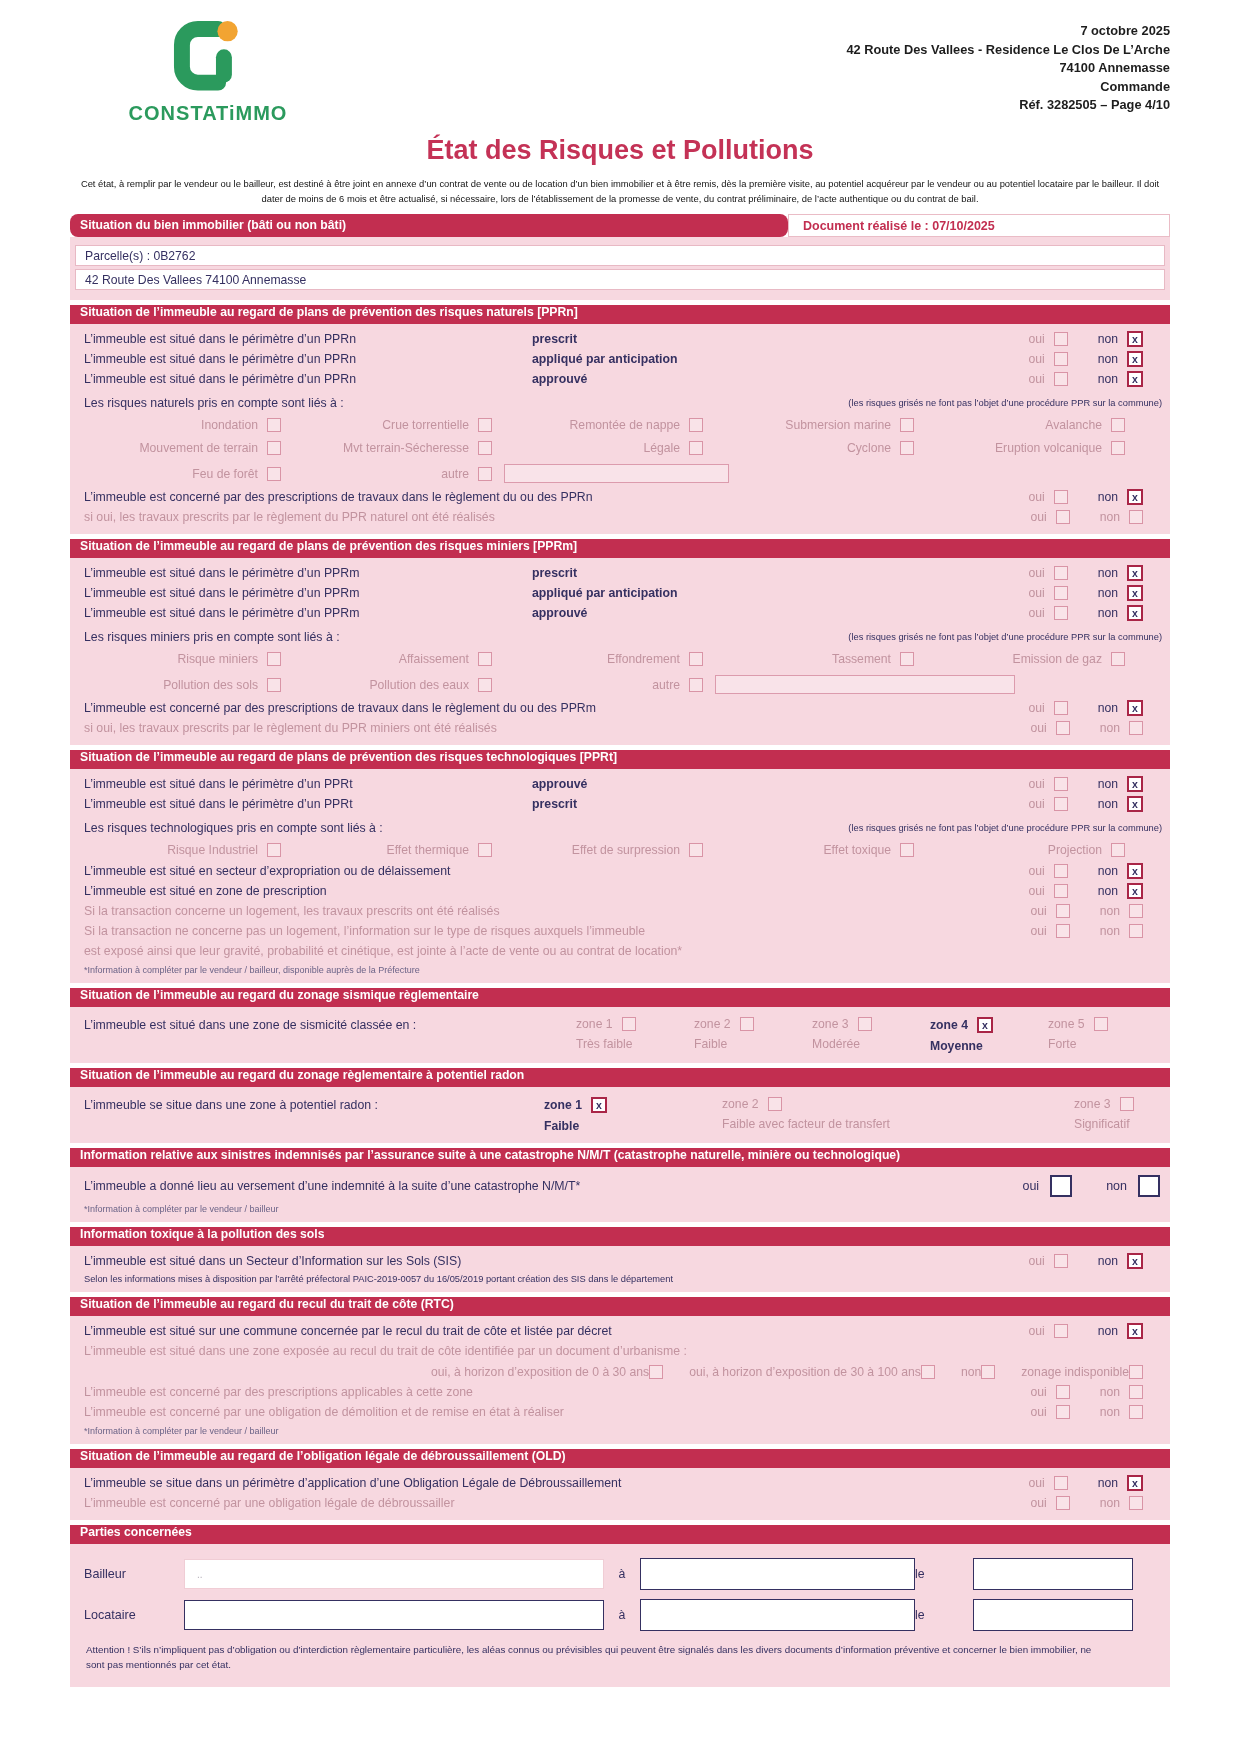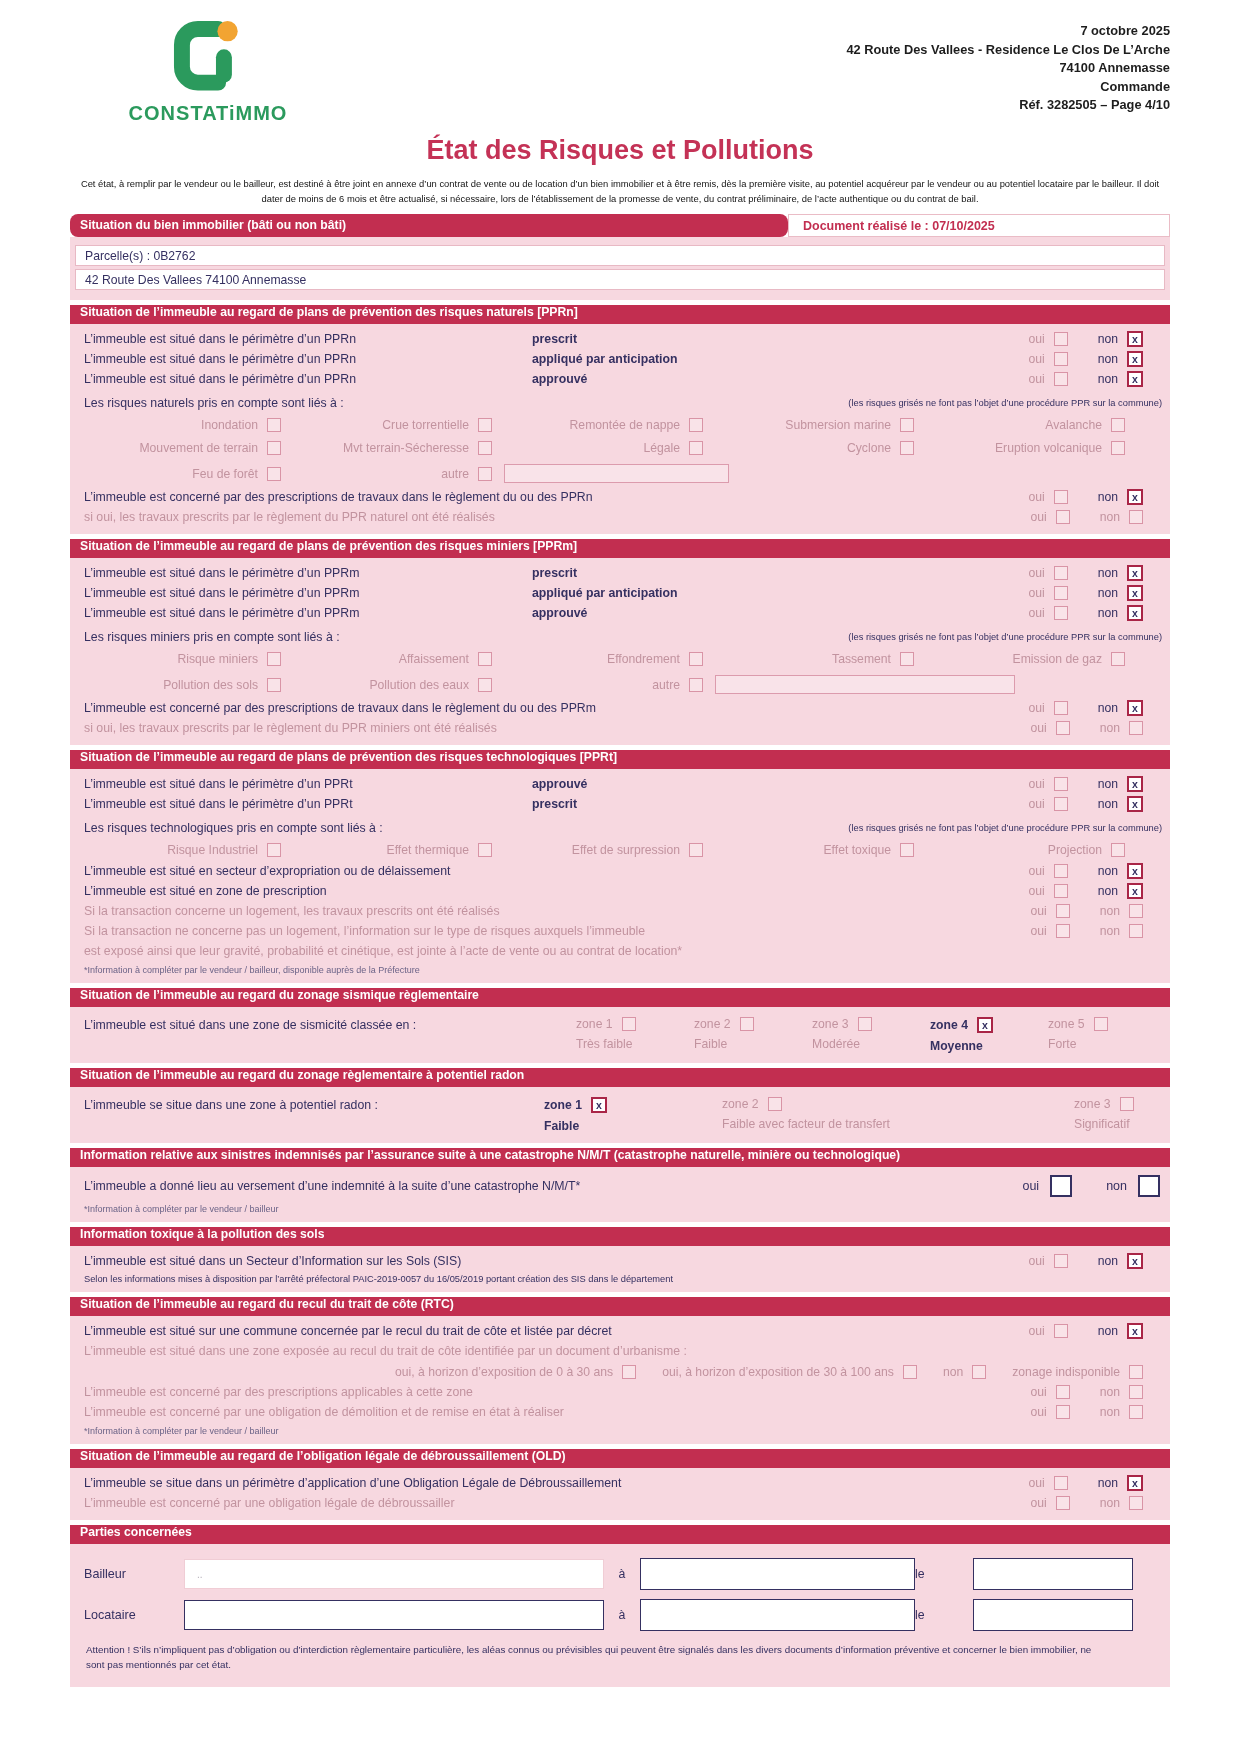--- a/index.html
+++ b/index.html
@@ -64,21 +64,21 @@
   .zsub { margin-top:6px; font-size:12.2px; color:#c2939f; }
   .zcol.on .zhead, .zcol.on .zsub { color:#353061; font-weight:bold; }
   .zcol.rw1 { width:178px; } .zcol.rw2 { width:352px; } .zcol.rw3 { width:130px; }
 
   .ans-big { display:flex; align-items:center; margin-left:auto; padding-right:10px; }
   .ans-big .al { color:#353061; font-size:12.5px; margin-right:11px; }
   .cbx { width:22px; height:22px; border:2px solid #353061; background:#fff; flex:0 0 auto; }
   .gbig { margin-left:34px; }
 
   .optrow { display:flex; justify-content:flex-end; align-items:center; padding-right:27px; margin:4px 0 3px; }
-  .opt { display:flex; align-items:center; gap:9px; margin-left:26px; color:#c2939f; font-size:12.2px; }
+  .opt { display:flex; align-items:center; margin-left:26px; color:#c2939f; font-size:12.2px; }
 
   .party-row { display:flex; align-items:center; margin:9px 0 9px 14px; }
   .party-label { width:100px; font-weight:normal; color:#353061; font-size:12.6px; }
   .party-input { width:420px; height:30px; background:#fff; border:1px solid #f0cdd5; display:flex; align-items:center; padding:0 12px; color:#b6b0ba; font-size:10px; }
   .party-input.outlined { border:1.6px solid #353061; }
   .party-a { width:36px; text-align:center; color:#353061; font-size:12.3px; }
   .party-box { width:275px; height:32px; background:#fff; border:1.6px solid #353061; }
   .party-le { width:58px; text-align:left; color:#353061; font-size:12.3px; }
   .party-box.date { width:160px; }
   .attention { font-size:9.8px; color:#353061; line-height:1.55; padding:2px 60px 8px 16px; }

